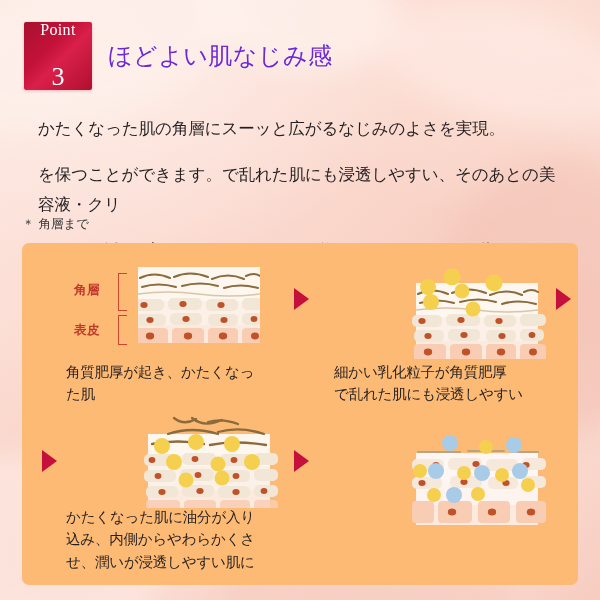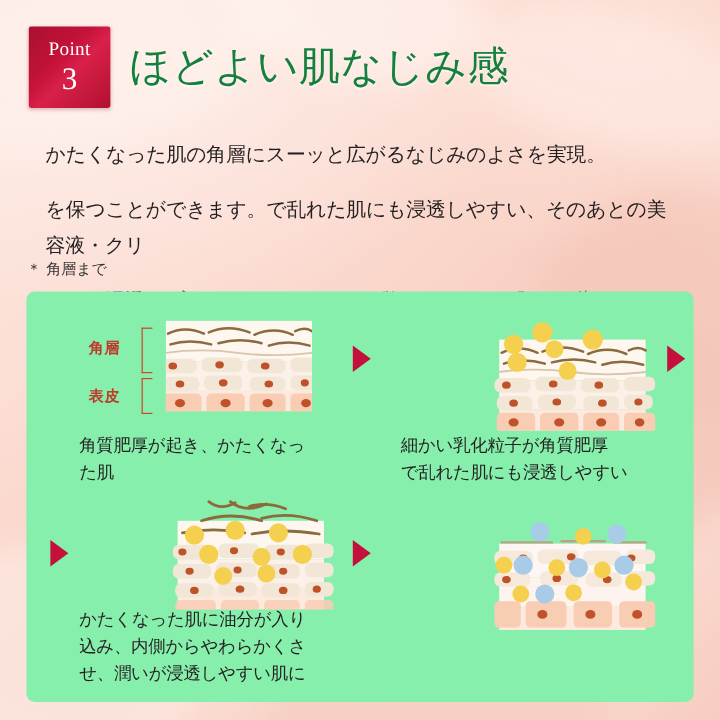--- a/index.html
+++ b/index.html
@@ -26,39 +26,39 @@
   .w3{right:-70px;top:150px;width:240px;height:300px;background:#f2bdae;opacity:.45;transform:rotate(22deg);}
   .w4{left:-90px;bottom:-40px;width:320px;height:180px;background:#fff1ec;transform:rotate(14deg);}
   .w5{left:150px;bottom:-70px;width:360px;height:150px;background:#f5c4b6;opacity:.4;transform:rotate(-6deg);}
   .w6{left:200px;top:-50px;width:200px;height:120px;background:#fff6f2;transform:rotate(8deg);}
 
   
   .header{position:absolute;left:24px;top:22px;display:flex;align-items:center;gap:16px;}
   .badge{width:68px;height:68px;border-radius:2px;
     background:linear-gradient(135deg,#a8102f 0%,#c41239 38%,#d9204a 55%,#b0102f 100%);
     box-shadow:0 1px 3px rgba(120,20,40,.25);
-    display:flex;flex-direction:column;align-items:center;justify-content:center;
+    display:flex;flex-direction:column;align-items:center;justify-content:space-between;
     color:#fff;font-family:"Liberation Serif","DejaVu Serif",serif;line-height:1;}
   .badge .p{font-size:16px;letter-spacing:.3px;}
   .badge .n{font-size:26px;margin-top:3px;}
-  .title{font-size:34px;color:#15803d;letter-spacing:.5px;
+  .title{font-size:24px;color:#6d28d9;letter-spacing:.5px;
     font-family:"DejaVu Sans","Liberation Sans",sans-serif;font-weight:400;
     text-shadow:0 1px 0 rgba(255,255,255,.5);}
 
   
   .copy{position:absolute;left:22px;top:98px;width:562px;color:#231f20;
     font-size:16.5px;line-height:1.82;letter-spacing:-.1px;
     font-family:"DejaVu Sans","Liberation Sans",sans-serif;}
   .copy p{margin:16px;}
   .note{position:absolute;left:22px;top:216px;font-size:12.5px;color:#333;
     font-family:"DejaVu Sans","Liberation Sans",sans-serif;}
 
   
   .card{position:absolute;left:22px;top:243px;width:556px;height:342px;
-    background:#86efac;border-radius:7px;}
+    background:#fdba74;border-radius:7px;}
 
   
   .panel{position:absolute;}
   .p1{left:44px;top:10px;}
   .p2{left:312px;top:10px;}
   .p3{left:44px;top:155px;}
   .p4{left:312px;top:172px;}
 
   .fig{position:relative;width:226px;height:102px;}
   .skin{position:absolute;left:72px;top:14px;width:122px;height:76px;overflow:hidden;}

